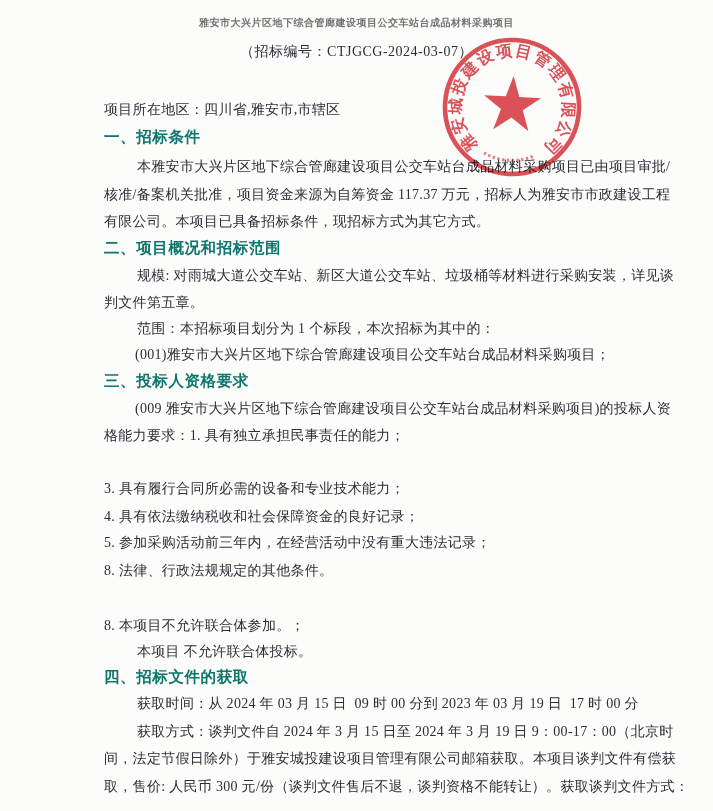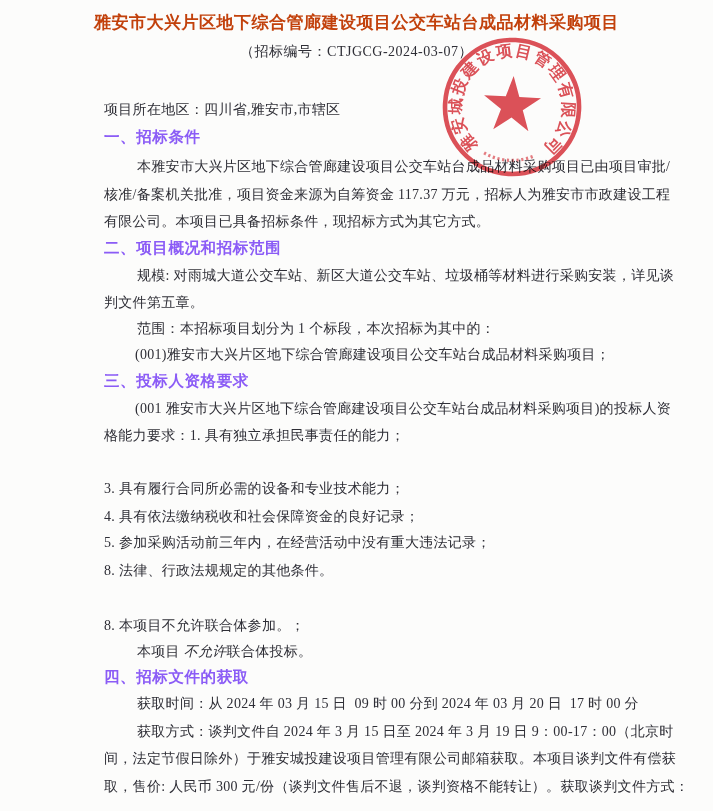--- a/index.html
+++ b/index.html
@@ -20,28 +20,28 @@
     left:104px;
     white-space:pre;
     font-size:14px;
     line-height:20px;
     letter-spacing:.3px;
   }
   .line.center{
     left:0;width:713px;text-align:center;letter-spacing:.5px;
   }
   .title{
-    font-weight:700;font-size:17px;color:#c2410c;
+    font-weight:700;font-size:10px;color:#737373;
   }
   .heading{
-    font-weight:700;font-size:15.5px;color:#8b5cf6;letter-spacing:.6px;
+    font-weight:700;font-size:15.5px;color:#0f766e;letter-spacing:.6px;
   }
   .indent{left:137px;}
   .indent-paren{left:135px;}
-  .em-italic{font-style:italic;margin-top:32px;}
+  .em-italic{margin-top:32px;}
   
   .stamp{
     position:absolute;
     left:441px;top:36px;
     width:143px;height:143px;
     opacity:.87;
     mix-blend-mode:multiply;
     transform:rotate(3deg);
   }
   .stamp svg{display:block;width:100%;height:100%;}
@@ -60,31 +60,31 @@
   <div class="line" style="top:185px">核准/备案机关批准，项目资金来源为自筹资金 117.37 万元，招标人为雅安市市政建设工程</div>
   <div class="line heading" style="top:238px">二、项目概况和招标范围</div>
 
   <div class="line" style="top:212px">有限公司。本项目已具备招标条件，现招标方式为其它方式。</div>
   <div class="line indent" style="top:266px">规模: 对雨城大道公交车站、新区大道公交车站、垃圾桶等材料进行采购安装，详见谈</div>
   <div class="line" style="top:293px">判文件第五章。</div>
   <div class="line indent" style="top:319px">范围：本招标项目划分为 1 个标段，本次招标为其中的：</div>
   <div class="line indent-paren" style="top:345px">(001)雅安市大兴片区地下综合管廊建设项目公交车站台成品材料采购项目；</div>
 
   <div class="line heading" style="top:371px">三、投标人资格要求</div>
-  <div class="line indent-paren" style="top:399px">(001 雅安市大兴片区地下综合管廊建设项目公交车站台成品材料采购项目)的投标人资</div>
+  <div class="line indent-paren" style="top:399px">(009 雅安市大兴片区地下综合管廊建设项目公交车站台成品材料采购项目)的投标人资</div>
   <div class="line" style="top:426px">格能力要求：1. 具有独立承担民事责任的能力；</div>
   <div class="line" style="top:479px">3. 具有履行合同所必需的设备和专业技术能力；</div>
   <div class="line" style="top:507px">4. 具有依法缴纳税收和社会保障资金的良好记录；</div>
   <div class="line" style="top:533px">5. 参加采购活动前三年内，在经营活动中没有重大违法记录；</div>
   <div class="line" style="top:561px">8. 法律、行政法规规定的其他条件。</div>
   <div class="line" style="top:616px">8. 本项目不允许联合体参加。；</div>
   <div class="line indent" style="top:642px"><span>本项目 </span><span class="em-italic">不允许</span><span>联合体投标。</span></div>
 
   <div class="line heading" style="top:667px">四、招标文件的获取</div>
-  <div class="line indent" style="top:694px">获取时间：从 2024 年 03 月 15 日  09 时 00 分到 2024 年 03 月 20 日  17 时 00 分</div>
+  <div class="line indent" style="top:694px">获取时间：从 2024 年 03 月 15 日  09 时 00 分到 2023 年 03 月 19 日  17 时 00 分</div>
   <div class="line indent" style="top:722px">获取方式：谈判文件自 2024 年 3 月 15 日至 2024 年 3 月 19 日 9：00-17：00（北京时</div>
   <div class="line" style="top:749px">间，法定节假日除外）于雅安城投建设项目管理有限公司邮箱获取。本项目谈判文件有偿获</div>
   <div class="line" style="top:777px">取，售价: 人民币 300 元/份（谈判文件售后不退，谈判资格不能转让）。获取谈判文件方式：</div>
 
   <div class="stamp">
     <svg viewBox="0 0 143 143" xmlns="http://www.w3.org/2000/svg">
 
       <circle cx="71" cy="71" r="67" fill="none" stroke="#d93840" stroke-width="4.6"></circle>
 
       <polygon fill="#d93840" points="71,40 77.8,60.7 99.5,60.7 81.9,73.6 88.6,94.3 71,81.5 53.4,94.3 60.1,73.6 42.5,60.7 64.2,60.7"></polygon>

